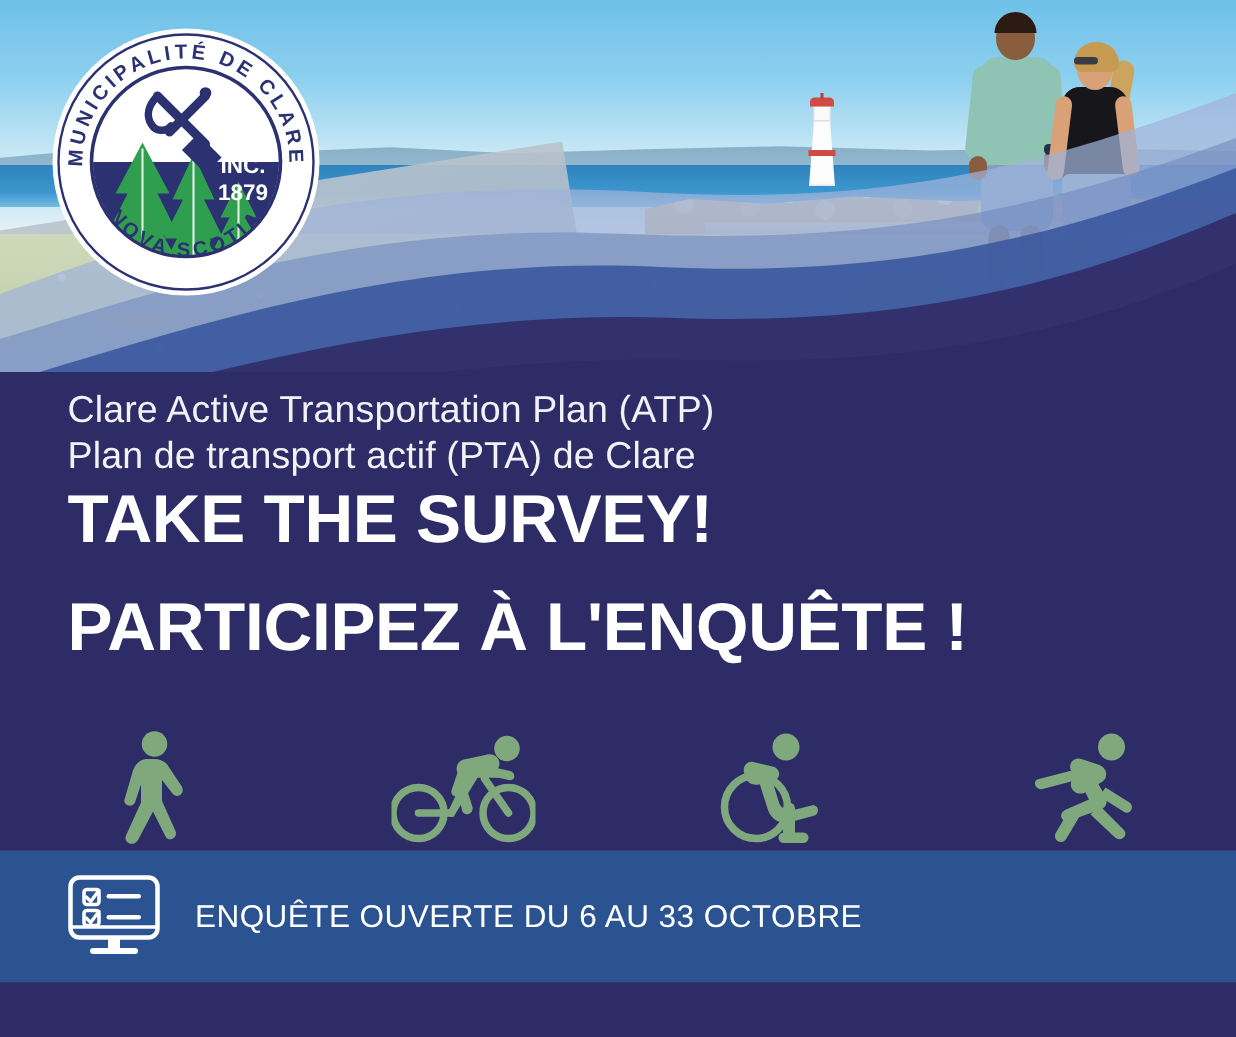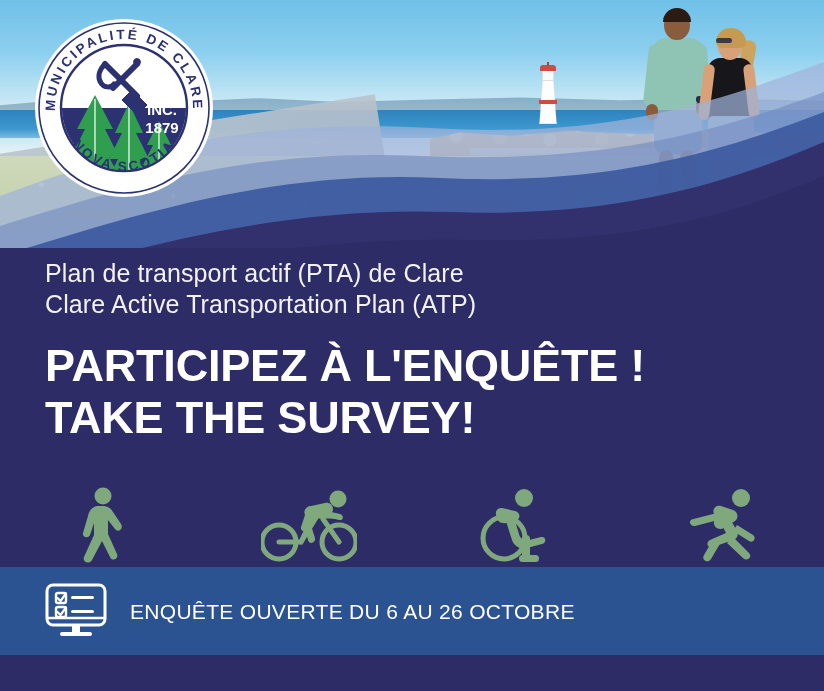--- a/index.html
+++ b/index.html
@@ -298,24 +298,24 @@
 
     <text font-family="Liberation Sans, sans-serif" font-size="13.5" font-weight="700" fill="#2b3171" letter-spacing="2.6">
       <textPath href="#arcTop" startOffset="50%" text-anchor="middle">MUNICIPALITÉ DE CLARE</textPath>
     </text>
     <text font-family="Liberation Sans, sans-serif" font-size="13.5" font-weight="700" fill="#2b3171" letter-spacing="2.6">
       <textPath href="#arcBot" startOffset="50%" text-anchor="middle">NOVA SCOTIA</textPath>
     </text>
   </svg>
 
   <div class="copy">
+    <div class="sub">Clare Active Transportation Plan (ATP)</div>
     <div class="sub">Plan de transport actif (PTA) de Clare</div>
-    <div class="sub">Clare Active Transportation Plan (ATP)</div>
+    <div class="headline" style="margin-top:0">TAKE THE SURVEY!</div>
     <div class="headline">PARTICIPEZ À L'ENQUÊTE !</div>
-    <div class="headline" style="margin-top:0">TAKE THE SURVEY!</div>
   </div>
 
   <div class="picto-row">
 
     <div class="picto">
       <svg width="72" height="78" viewBox="0 0 72 78">
         <g fill="#7fa97d">
           <circle cx="36" cy="9" r="8.5"></circle>
           <path d="M30,19 C25,20 22,24 21,29 L16,46 C15,50 21,52 23,48 L27,36 L27,48 L17,70 C15,75 22,78 25,73 L35,54 L43,70 C45,75 52,72 50,67 L41,47 L41,33 L48,42 C51,46 57,42 54,37 L46,25 C44,21 40,19 36,19 Z"></path>
         </g>
@@ -380,19 +380,19 @@
         <rect x="16" y="50" width="32" height="4" rx="2" fill="#ffffff"></rect>
         <rect x="12" y="11" width="10" height="10" rx="2" fill="none" stroke="#ffffff" stroke-width="2.4"></rect>
         <path d="M13.5,16 L16.5,19 L22,11.5" fill="none" stroke="#ffffff" stroke-width="2.2" stroke-linecap="round" stroke-linejoin="round"></path>
         <rect x="27" y="14" width="23" height="3" rx="1.5" fill="#ffffff"></rect>
         <rect x="12" y="25" width="10" height="10" rx="2" fill="none" stroke="#ffffff" stroke-width="2.4"></rect>
         <path d="M13.5,30 L16.5,33 L22,25.5" fill="none" stroke="#ffffff" stroke-width="2.2" stroke-linecap="round" stroke-linejoin="round"></path>
         <rect x="27" y="28" width="23" height="3" rx="1.5" fill="#ffffff"></rect>
       </svg>
     </div>
     <div class="bar-text">
-      <div class="bar-line">ENQUÊTE OUVERTE DU 6 AU 26 OCTOBRE</div>
+      <div class="bar-line">ENQUÊTE OUVERTE DU 6 AU 33 OCTOBRE</div>
     </div>
   </div>
 
   <div class="footer-strip"></div>
 
 </div>
 
 </body></html>

